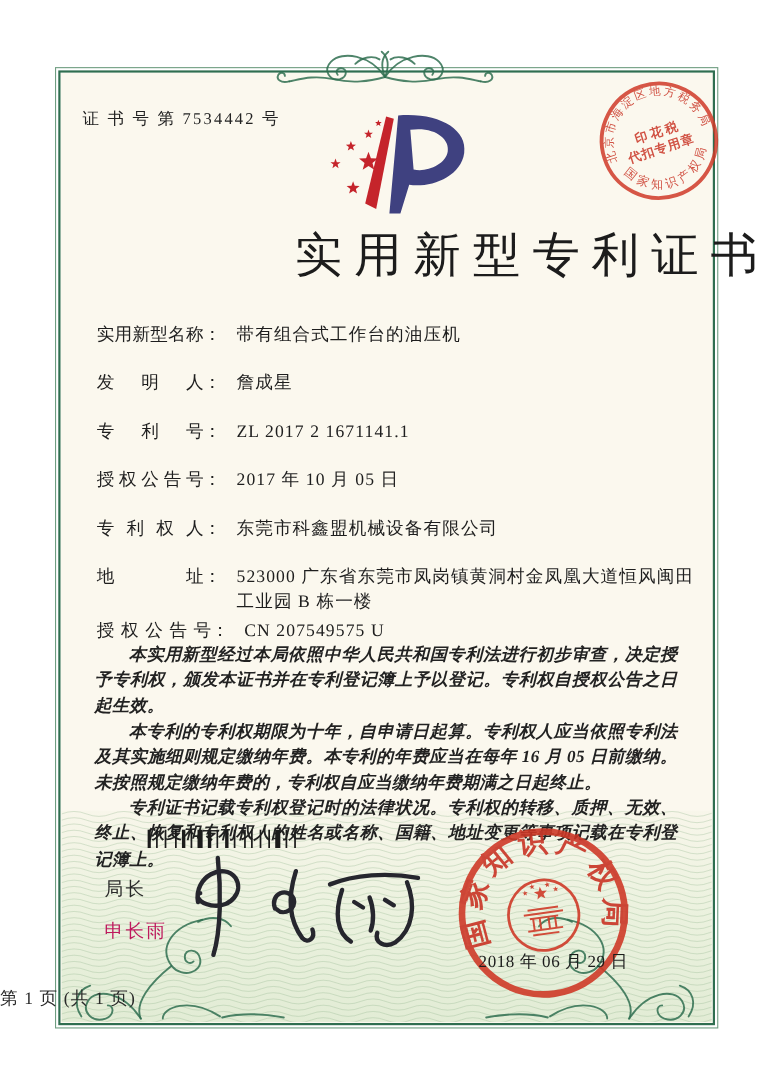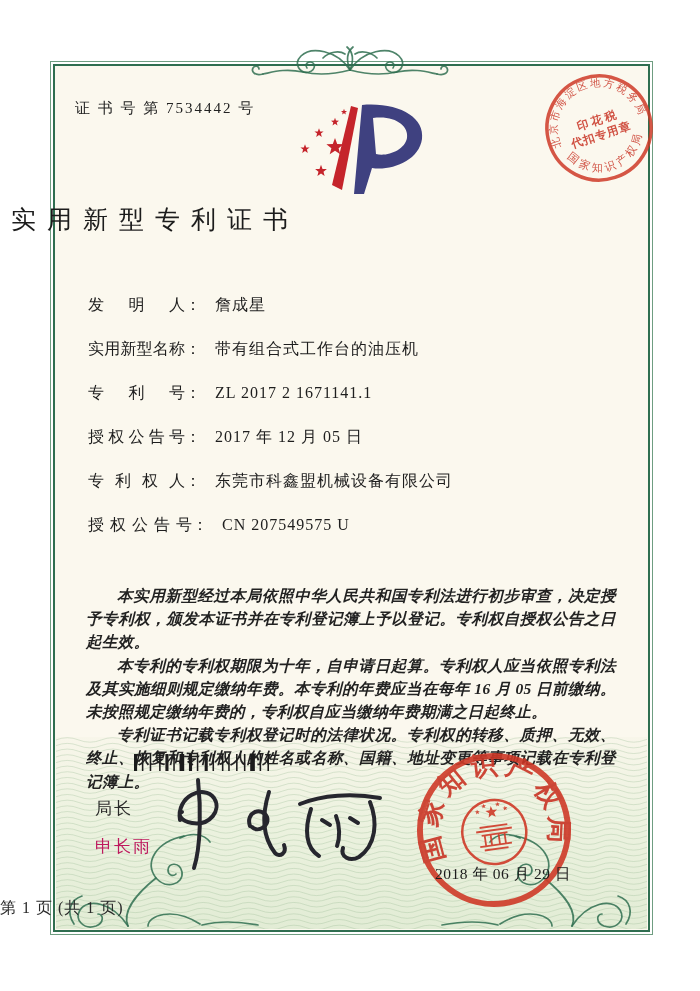--- a/index.html
+++ b/index.html
@@ -9,22 +9,22 @@
   .sheet{position:absolute;left:55px;top:66px;right:52px;bottom:61px;background:#fbf8ee;}
   
   .frame-outer{position:absolute;left:50px;top:61px;right:47px;bottom:56px;border:1px solid #6f9d81;}
   .frame-inner{position:absolute;left:53px;top:64px;right:50px;bottom:59px;border:2.5px solid #2f6e50;}
   
   .band{position:absolute;left:56px;top:737px;right:53px;bottom:62px;
         background:linear-gradient(#f8f6ea,#ecf2df 45%,#e2ecd5);}
   .band svg{position:absolute;inset:0;width:100%;height:100%;}
   .cert-no{position:absolute;left:75px;top:99px;font-size:15px;letter-spacing:2px;color:#222;}
   .logo{position:absolute;left:258px;top:102px;}
-  .title{position:absolute;left:0;top:203px;width:100%;text-align:left;
-         font-size:25px;letter-spacing:11px;text-indent:11px;color:#1c1c1c;}
+  .title{position:absolute;left:0;top:203px;width:100%;text-align:right;
+         font-size:43px;letter-spacing:11px;text-indent:11px;color:#1c1c1c;}
   .fields{position:absolute;left:88px;top:293px;right:84px;font-size:16px;}
   .row{margin-bottom:21px;line-height:23px;white-space:nowrap;}
   .row.address{margin-bottom:3px;}
   .flabel{display:inline-block;width:97px;text-align:justify;text-align-last:justify;vertical-align:top;}
   .flabel.wide{width:104px;}
   .colon{display:inline-block;vertical-align:top;}
   .fvalue{display:inline-block;margin-left:10px;letter-spacing:1px;vertical-align:top;white-space:normal;}
   .addr{max-width:430px;}
   .grant-row{display:flex;justify-content:space-between;}
   .grant-right{margin-right:2px;}
@@ -134,38 +134,42 @@
       </g>
     <polygon points="93,4 100,6 84,88 74,83" fill="#c5242b"></polygon>
     <path d="M104,3 C140,0 167,15 164,37 C161,59 133,69 114,66 L106,92 L96,92 Z
              M115,16 C137,13 151,24 149,36 C147,48 129,55 118,52 Z" fill="#3f4180" fill-rule="evenodd"></path>
   </svg>
 
   <div class="title">实用新型专利证书</div>
 
   <div class="fields">
     <div class="row">
+      <span class="flabel">实用新型名称</span><span class="colon">：</span>
+      <span class="fvalue">带有组合式工作台的油压机</span>
+    </div>
+    <div class="row">
       <span class="flabel">发明人</span><span class="colon">：</span>
       <span class="fvalue">詹成星</span>
     </div>
     <div class="row">
-      <span class="flabel">实用新型名称</span><span class="colon">：</span>
-      <span class="fvalue">带有组合式工作台的油压机</span>
-    </div>
-    <div class="row">
       <span class="flabel">专利号</span><span class="colon">：</span>
       <span class="fvalue">ZL 2017 2 1671141.1</span>
     </div>
     <div class="row">
       <span class="flabel">授权公告号</span><span class="colon">：</span>
-      <span class="fvalue">2017 年 12 月 05 日</span>
+      <span class="fvalue">2017 年 10 月 05 日</span>
     </div>
     <div class="row">
       <span class="flabel">专利权人</span><span class="colon">：</span>
       <span class="fvalue">东莞市科鑫盟机械设备有限公司</span>
+    </div>
+    <div class="row address">
+      <span class="flabel">地址</span><span class="colon">：</span>
+      <span class="fvalue addr"><span style="display:block;">523000 广东省东莞市凤岗镇黄洞村金凤凰大道恒风闽田</span><span style="display:block;">工业园 B 栋一楼</span></span>
     </div>
     <div class="row grant-row">
       <span class="grant-right">
         <span class="flabel wide">授权公告号</span><span class="colon">：</span>
         <span class="fvalue">CN 207549575 U</span>
       </span>
     </div>
   </div>
 
   <div class="body-text">

